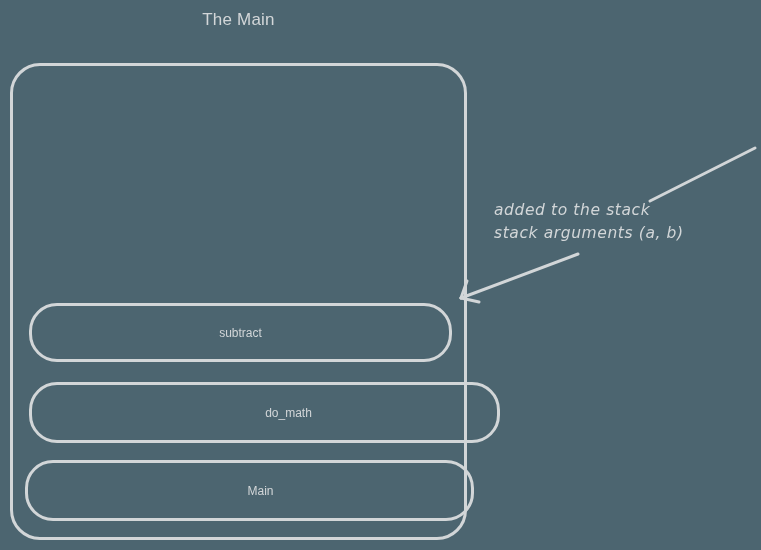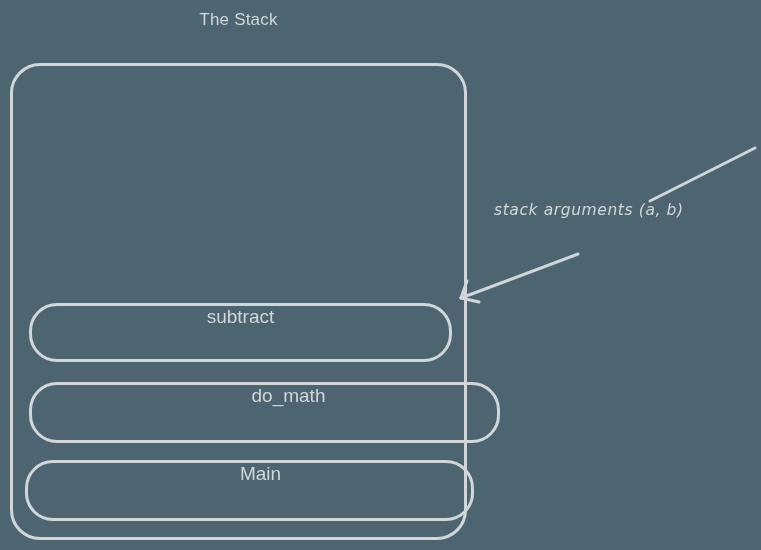--- a/index.html
+++ b/index.html
@@ -29,22 +29,23 @@
     width: 451px;
     height: 471px;
     border: 3px solid;
     border-radius: 30px;
   }
   .frame {
     position: absolute;
     border: 3px solid;
     border-radius: 28px;
     display: flex;
+    align-items: center;
     justify-content: center;
-    font-size: 19px;
+    font-size: 12px;
   }
   .frame-subtract { left: 29px; top: 303px; width: 417px; height: 53px; }
   .frame-domath   { left: 29px; top: 382px; width: 417px; height: 55px; }
   .frame-main     { left: 25px; top: 460px; width: 421px; height: 55px; }
   .arrow-overlay {
     position: absolute;
     left: 0; top: 0;
     width: 761px;
     height: 550px;
     pointer-events: none;
@@ -59,21 +60,21 @@
     line-height: 23px;
     letter-spacing: 0.6px;
     white-space: nowrap;
   }
 </style>
 </head>
 <body>
 
 <div class="canvas" id="canvas" style="background: rgb(76, 101, 112); color: rgb(210, 214, 216);">
 
-  <div class="title">The Stack</div>
+  <div class="title">The Main</div>
 
   <div class="stack-container" style="border-color: rgb(210, 214, 216);"></div>
 
   <div class="frame frame-subtract" style="border-color: rgb(210, 214, 216);">
     <span>subtract</span>
   </div>
 
   <div class="frame frame-domath" style="border-color: rgb(210, 214, 216); padding-left: 48px;">
     <span>do_math</span>
   </div>
@@ -88,16 +89,17 @@
       <path d="M 755 148 L 650 201"></path>
 
       <path d="M 578 254 L 461 298"></path>
 
       <path d="M 461 298 L 467 281"></path>
       <path d="M 461 298 L 479 302"></path>
     </g>
   </svg>
 
   <div class="annotation" style="color: rgb(210, 214, 216);">
+    <div>added to the stack</div>
     <div>stack arguments (a, b)</div>
   </div>
 
 </div>
 
 </body></html>

